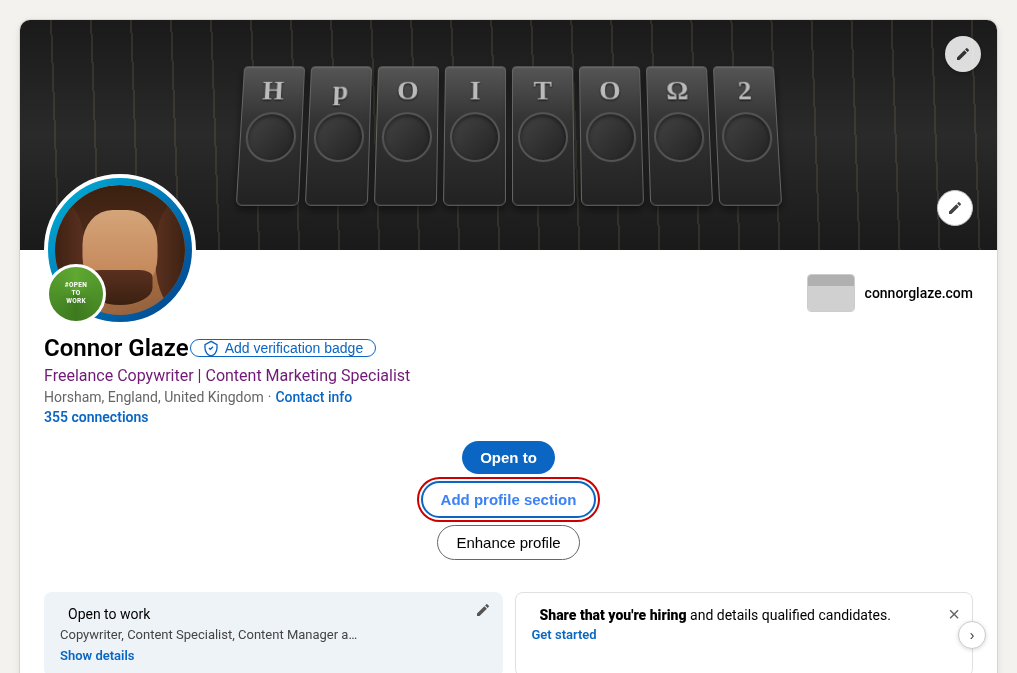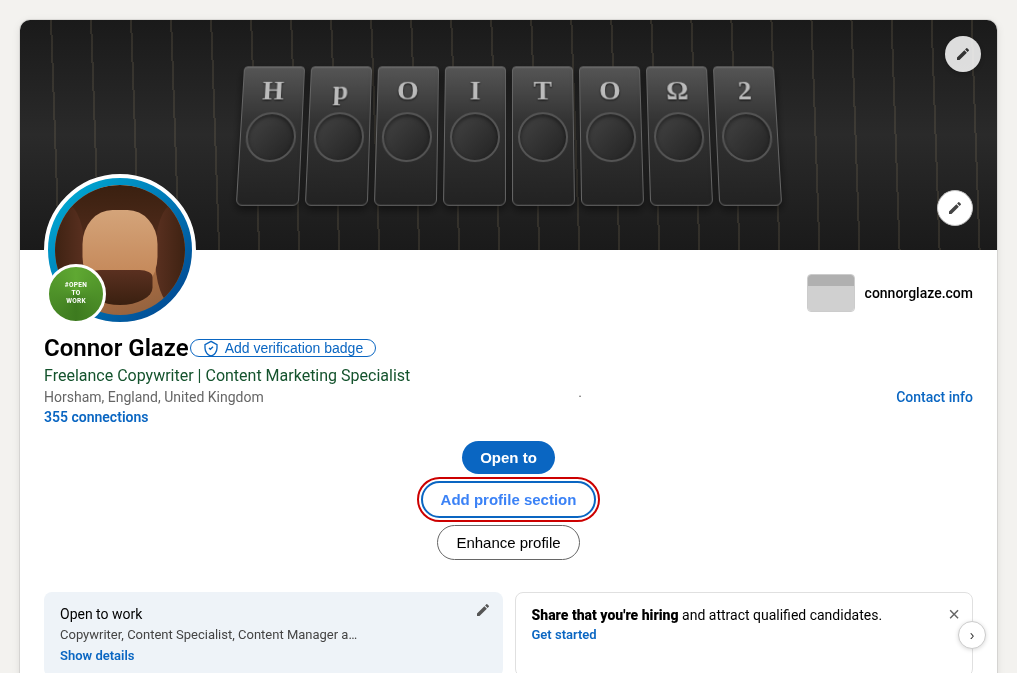--- a/index.html
+++ b/index.html
@@ -287,31 +287,30 @@
       font-weight: 500;
       cursor: pointer;
     }
     .shield-icon-svg {
       width: 16px;
       height: 16px;
     }
 
     .profile-headline {
       font-size: 16px;
-      color: #14532d;
+      color: #701a75;
       margin-top: 4px;
     }
     .location-row {
       font-size: 14px;
       color: #666;
       margin-top: 4px;
       display: flex;
       align-items: center;
       gap: 4px;
-      justify-content: space-between;
     }
     .contact-link {
       color: #0a66c2;
       font-weight: 500;
       cursor: pointer;
       text-decoration: none;
     }
     .connections-row {
       margin-top: 4px;
       font-size: 14px;
@@ -383,20 +382,21 @@
       background: #eef3f8;
       border-radius: 8px;
       padding: 14px 16px;
       position: relative;
     }
     .info-card-title {
       font-size: 14px;
       font-weight: 700;
       color: #000;
       margin-bottom: 4px;
+      margin-left: 8px;
     }
     .info-card-title span {
       font-weight: 400;
     }
     .info-card-body {
       font-size: 13px;
       color: #444;
       line-height: 1.4;
     }
     .info-card-link {
@@ -576,21 +576,21 @@
       <a class="info-card-link">Show details</a>
       <button class="card-edit-btn">
         <svg width="16" height="16" viewBox="0 0 24 24" fill="#555">
           <path d="M3 17.25V21h3.75L17.81 9.94l-3.75-3.75L3 17.25zM20.71 7.04a1 1 0 0 0 0-1.41l-2.34-2.34a1 1 0 0 0-1.41 0l-1.83 1.83 3.75 3.75 1.83-1.83z"></path>
         </svg>
       </button>
     </div>
 
     <div class="hiring-card" style="position:relative;">
       <div class="info-card-title">
-        <strong>Share that you're hiring</strong><span> and attract qualified candidates.</span>
+        <strong>Share that you're hiring</strong><span> and details qualified candidates.</span>
       </div>
       <a class="info-card-link">Get started</a>
       <button class="card-close-btn">
         <span>×</span>
       </button>
       <button class="chevron-right-btn">
         <span>›</span>
       </button>
     </div>
   </div>

